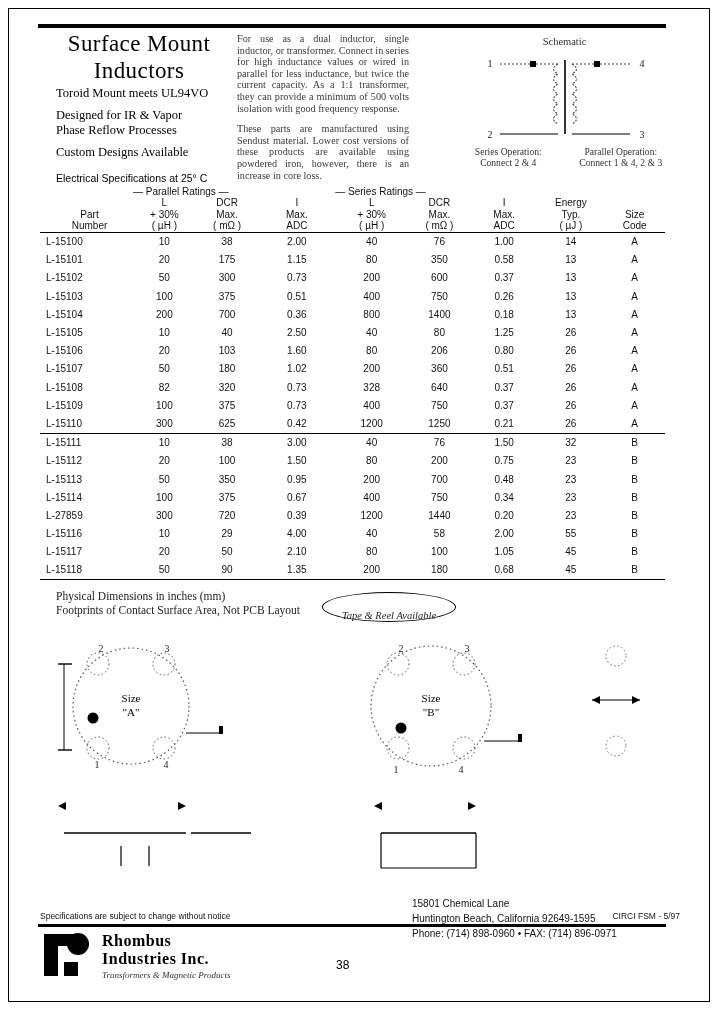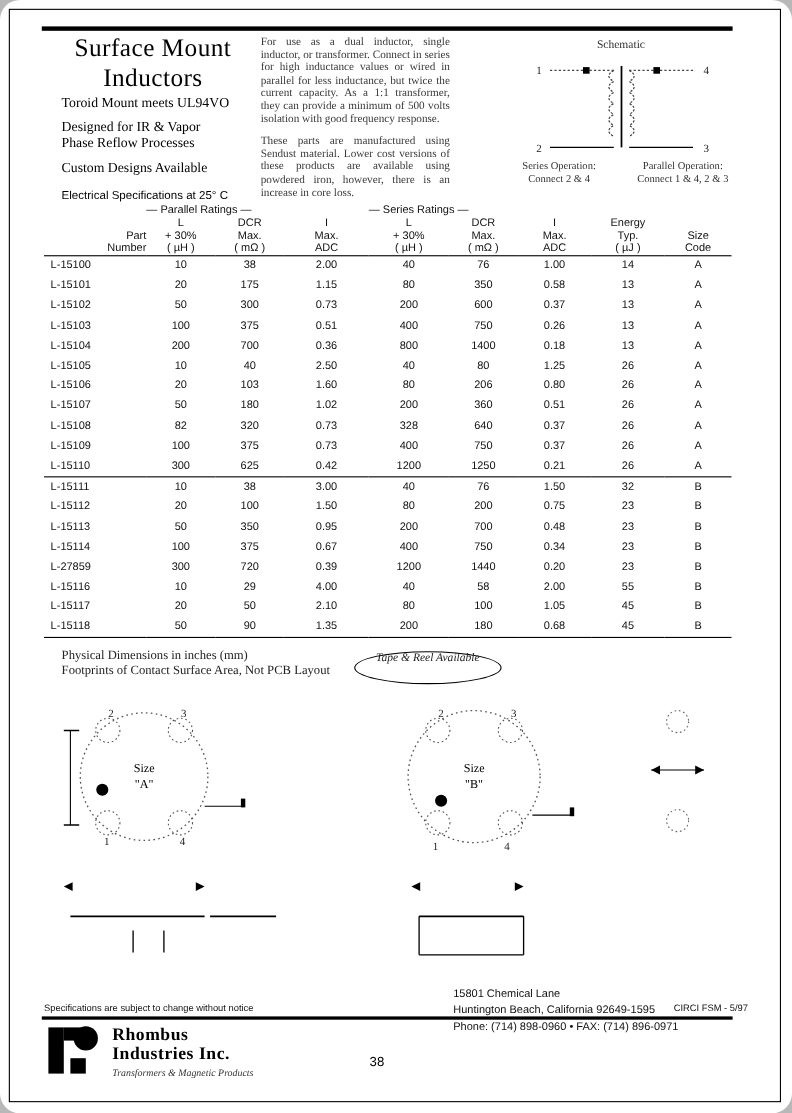--- a/index.html
+++ b/index.html
@@ -8,21 +8,20 @@
     background: #b8b8b8;
   }
   .page {
     position: relative;
     width: 720px;
     height: 1012px;
     background: #ffffff;
     overflow: hidden;
     font-family: "Liberation Serif", serif;
     color: #000;
-    border-radius: 18px;
   }
   .page-border {
     position: absolute;
     left: 8px; top: 8px;
     width: 702px; height: 994px;
     border: 1px solid #000;
     box-sizing: border-box;
   }
 
   
@@ -127,21 +126,21 @@
     padding-bottom: 2px;
     color: #111;
   }
   .colhdr td {
     text-align: center;
     vertical-align: bottom;
     font-size: 10px;
     line-height: 11.5px;
     padding-bottom: 3px;
   }
-  .colhdr td.partcol { text-align: right; padding-left: 6px; margin-left: 28px; }
+  .colhdr td.partcol { text-align: center; padding-left: 6px; margin-left: 28px; }
   tr.rule-row td {
     border-top: 1.2px solid #000;
     height: 0; font-size: 0; line-height: 0;
   }
   tr.datarow td {
     text-align: center;
     height: 18.2px;
     font-size: 10px;
   }
   tr.datarow td.partcol { text-align: left; padding-left: 6px; }
@@ -163,21 +162,21 @@
     line-height: 14px;
     color: #222;
   }
   .tape-oval {
     position: absolute;
     left: 322px; top: 592px;
     width: 132px; height: 28px;
     border: 1.2px solid #000;
     border-radius: 50%;
     display: flex;
-    align-items: flex-start;
+    align-items: flex-end;
     justify-content: center;
     font-style: italic;
     font-size: 10.5px;
     color: #222;
   }
 
   
   .drawings {
     position: absolute;
     left: 36px; top: 628px;

